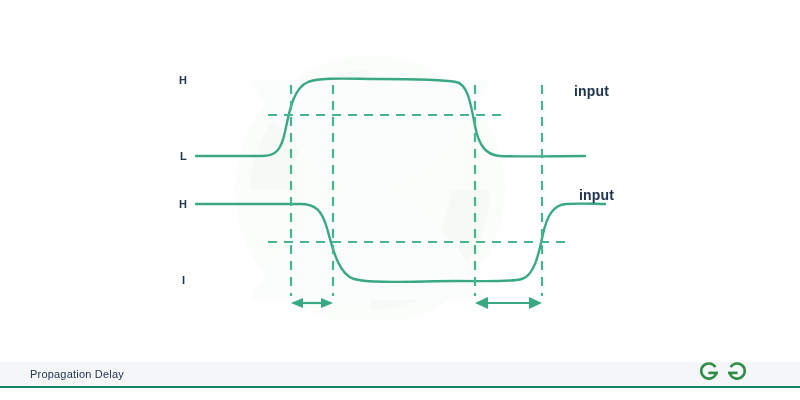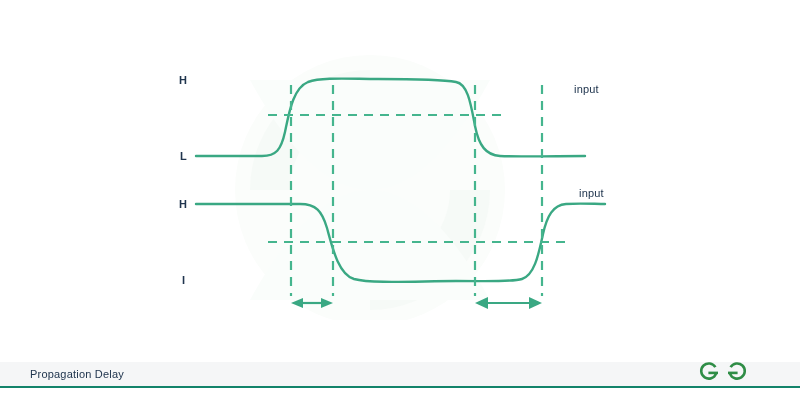--- a/index.html
+++ b/index.html
@@ -30,22 +30,22 @@
     position: absolute;
     font-size: 11px;
     font-weight: 700;
     color: #20354e;
     letter-spacing: 0.4px;
     line-height: 1;
     white-space: nowrap;
   }
   .signal-label {
     position: absolute;
-    font-size: 11px;
-    font-weight: 400;
+    font-size: 14px;
+    font-weight: 700;
     color: #20354e;
     letter-spacing: 0.2px;
     line-height: 1;
     white-space: nowrap;
     text-align: right;
   }
   #footer-bar {
     position: absolute;
     left: 0;
     top: 362px;

